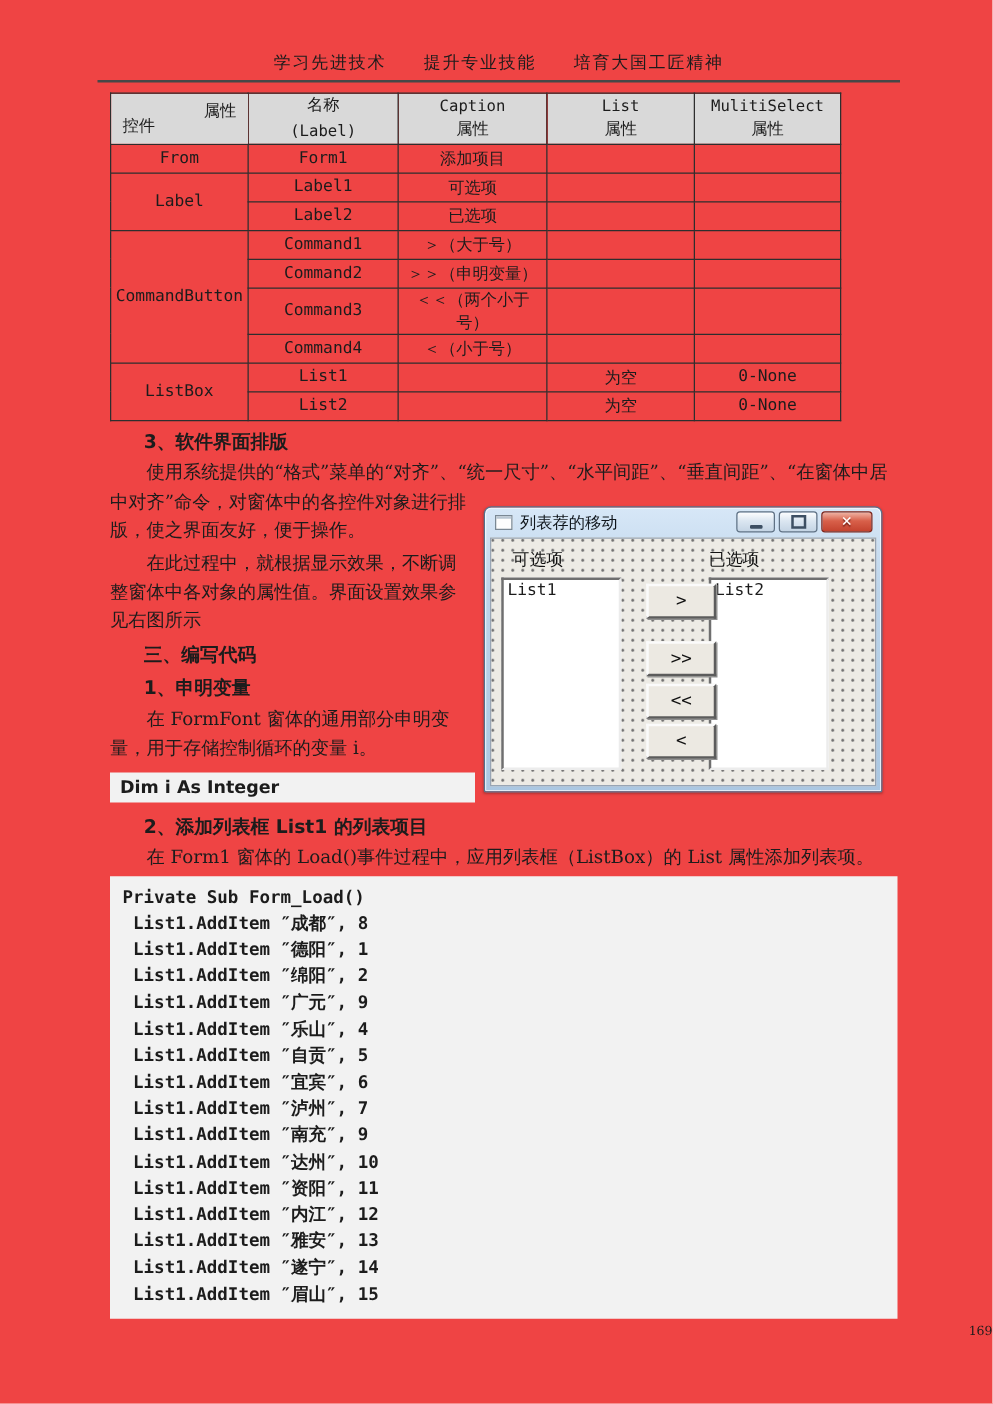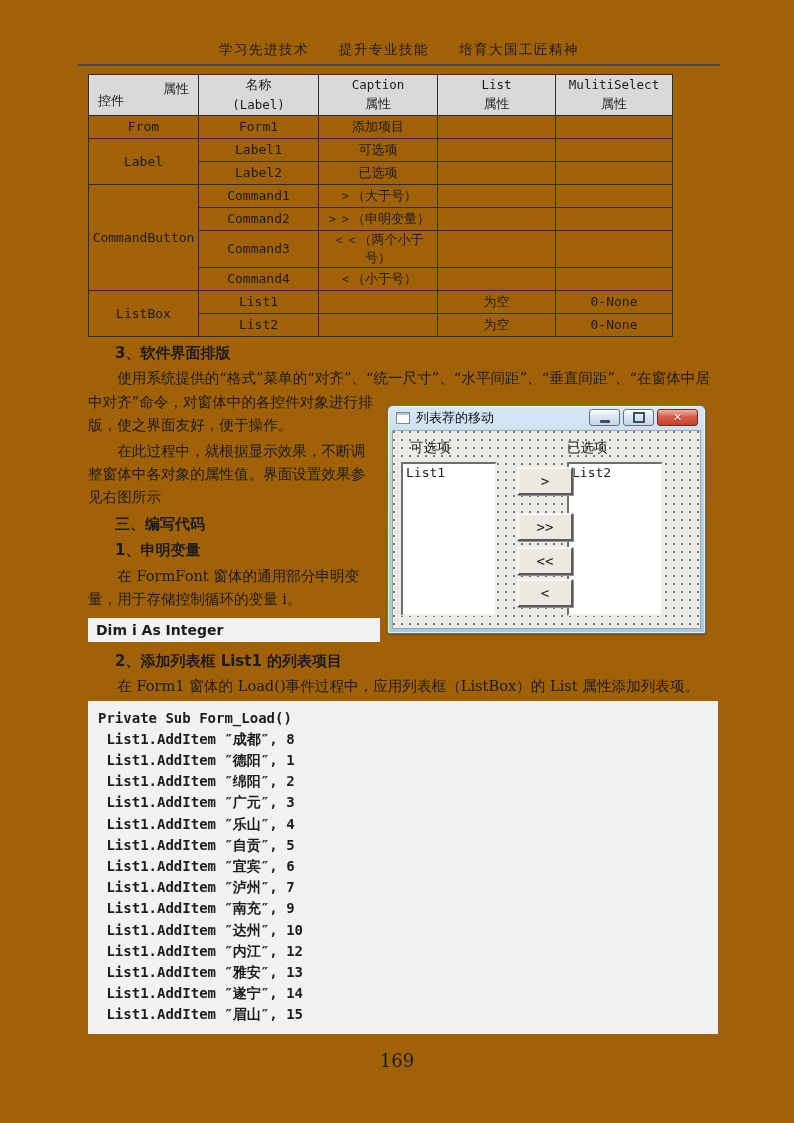--- a/index.html
+++ b/index.html
@@ -1,16 +1,16 @@
 <!DOCTYPE html>
 <html><head>
 <meta charset="utf-8">
 <style>
   html,body{margin:0;padding:0;background:#ffffff;}
-  .page{position:relative;width:794px;height:1123px;margin:0 auto;background:#a16207;overflow:hidden;
+  .page{position:relative;width:794px;height:1123px;margin:0 auto;background:#ef4444;overflow:hidden;
         font-family:"DejaVu Serif","Liberation Serif",serif;color:#1c1c1c;}
 
   
   .run-header{position:absolute;top:41px;left:78px;width:642px;text-align:center;
               font-size:13.5px;letter-spacing:1.5px;padding-bottom:5px;border-bottom:2px solid #474747;}
 
   
   .content{position:absolute;top:74px;left:88px;width:630px;}
 
   
@@ -78,21 +78,21 @@
            font-family:"DejaVu Sans Mono","Liberation Mono",monospace;font-size:13px;}
   .vb-list-left{left:8px;}
   .vb-list-right{left:174px;}
   .vb-btn{position:absolute;left:124px;width:52px;height:24px;background:#ece9e2;cursor:default;
           border:2px solid;border-color:#fbfbfb #5c5c5c #5c5c5c #fbfbfb;box-shadow:1px 1px 0 #909090;
           display:flex;align-items:center;justify-content:center;
           font-family:"DejaVu Sans Mono","Liberation Mono",monospace;font-size:14px;color:#111;}
   .vb-btn-0{top:36px;} .vb-btn-1{top:82px;} .vb-btn-2{top:116px;} .vb-btn-3{top:148px;}
 
   
-  .page-num{position:absolute;bottom:52px;left:0;width:100%;text-align:center;font-size:18px;}
+  .page-num{position:absolute;bottom:52px;left:0;width:100%;text-align:right;font-size:10px;}
 </style>
 </head>
 <body>
 
 <div class="page">
 
   <div class="run-header">学习先进技术　　提升专业技能　　培育大国工匠精神</div>
 
   <div class="content">
 
@@ -236,27 +236,28 @@
     </div>
 
     <div class="h-bold clear-head">2、添加列表框 List1 的列表项目</div>
     <p class="para indent">在 Form1 窗体的 Load()事件过程中，应用列表框（ListBox）的 List 属性添加列表项。</p>
 
     <div class="code-main">
         <div class="code-line">Private Sub Form_Load()</div>
         <div class="code-line"> List1.AddItem ″成都″, 8</div>
         <div class="code-line"> List1.AddItem ″德阳″, 1</div>
         <div class="code-line"> List1.AddItem ″绵阳″, 2</div>
-        <div class="code-line"> List1.AddItem ″广元″, 3</div>
+        <div class="code-line"> List1.AddItem ″广元″, 9</div>
         <div class="code-line"> List1.AddItem ″乐山″, 4</div>
         <div class="code-line"> List1.AddItem ″自贡″, 5</div>
         <div class="code-line"> List1.AddItem ″宜宾″, 6</div>
         <div class="code-line"> List1.AddItem ″泸州″, 7</div>
         <div class="code-line"> List1.AddItem ″南充″, 9</div>
         <div class="code-line"> List1.AddItem ″达州″, 10</div>
+        <div class="code-line"> List1.AddItem ″资阳″, 11</div>
         <div class="code-line"> List1.AddItem ″内江″, 12</div>
         <div class="code-line"> List1.AddItem ″雅安″, 13</div>
         <div class="code-line"> List1.AddItem ″遂宁″, 14</div>
         <div class="code-line"> List1.AddItem ″眉山″, 15</div>
       </div>
   </div>
 
   <div class="page-num">169</div>
 </div>
 

